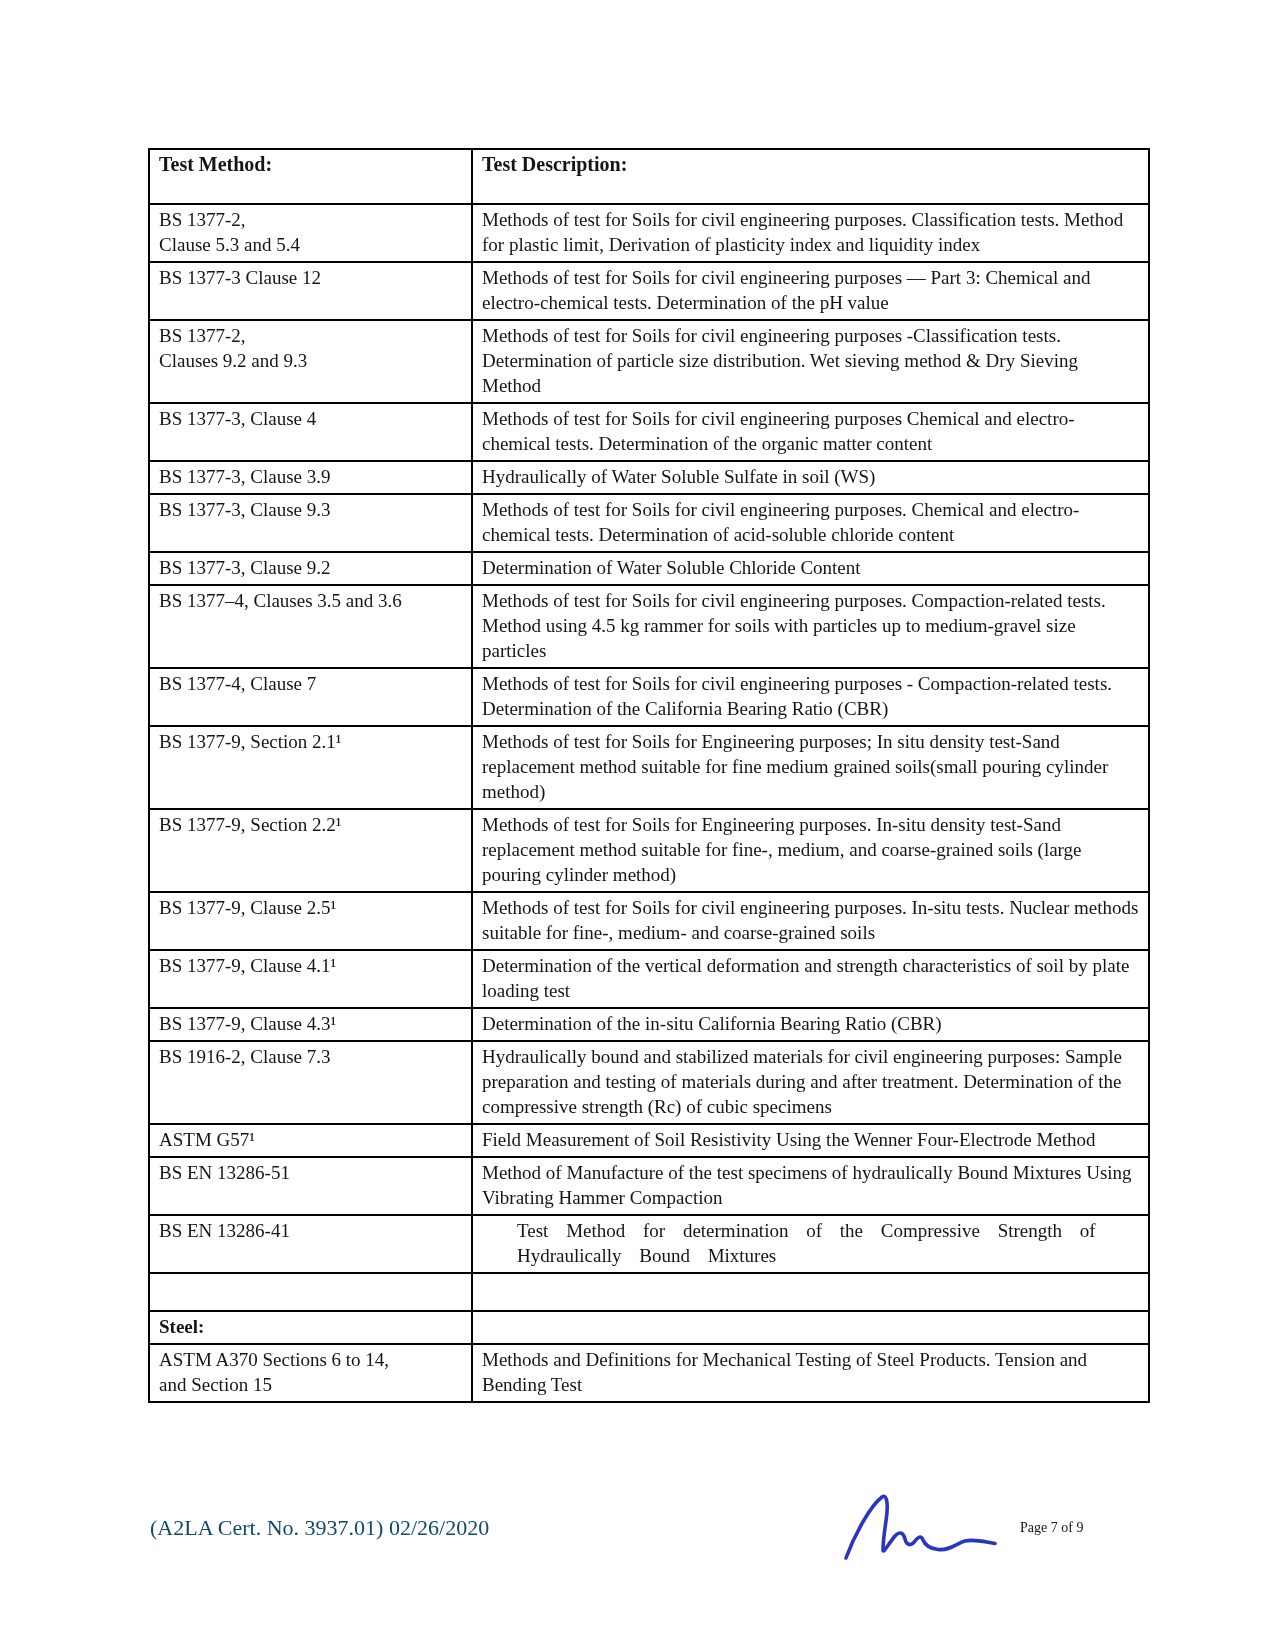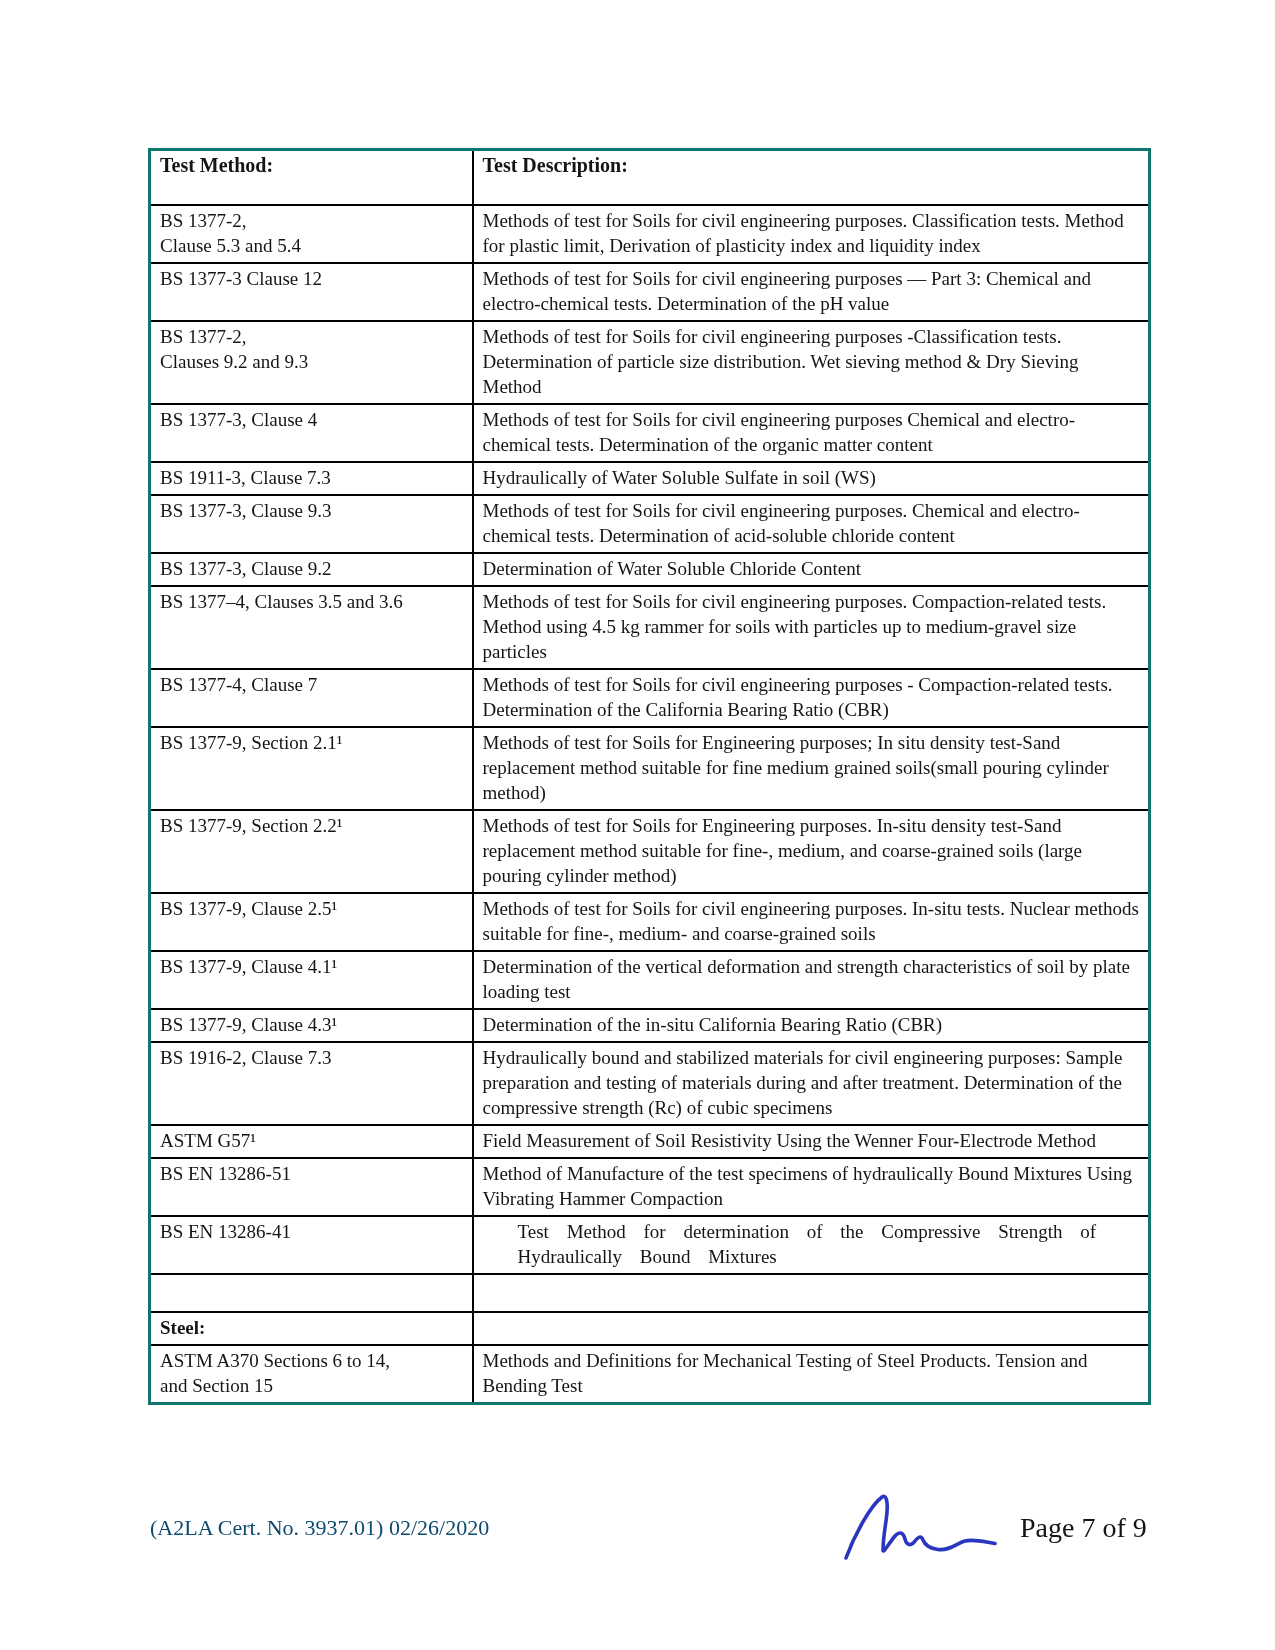--- a/index.html
+++ b/index.html
@@ -10,21 +10,21 @@
     position:relative;
     overflow:hidden;
   }
   .page { position:absolute; inset:0; background:#ffffff; }
 
   table.tm-table {
     position:absolute; left:148px; top:148px;
     width:1000px;
     border-collapse:collapse;
     table-layout:fixed;
-    border:3px solid #0f766e;
+    border:1px solid #0f766e;
   }
   col.c-method { width:323px; }
   col.c-desc   { width:677px; }
 
   th, td {
     border:2px solid #000;
     vertical-align:top;
     padding:2px 9px 4px 9px;
     font-size:19px;
     line-height:25px;
@@ -45,21 +45,21 @@
   }
   .section-header .u { }
   td.justify { white-space:pre-line; word-spacing:13px;padding-left:44px; }
 
   .footer-left {
     position:absolute; left:150px; top:1514px;
     font-size:22px; line-height:28px; color:#0c4a6e;
   }
   .footer-right {
     position:absolute; left:1020px; top:1514px;
-    font-size:28px; line-height:28px; color:#151515;
+    font-size:14px; line-height:28px; color:#151515;
   }
   .signature {
     position:absolute; left:838px; top:1490px;
     width:165px; height:78px;
   }
 </style>
 </head>
 <body>
 
 <div class="page">
@@ -88,21 +88,21 @@
         <tr>
           <td class="method-cell">BS 1377-2,
 Clauses 9.2 and 9.3</td>
           <td class="desc-cell">Methods of test for Soils for civil engineering purposes -Classification tests. Determination of particle size distribution. Wet sieving method &amp; Dry Sieving Method</td>
         </tr>
         <tr>
           <td class="method-cell">BS 1377-3, Clause 4</td>
           <td class="desc-cell">Methods of test for Soils for civil engineering purposes Chemical and electro-chemical tests. Determination of the organic matter content</td>
         </tr>
         <tr>
-          <td class="method-cell">BS 1911-3, Clause 7.3</td>
+          <td class="method-cell">BS 1377-3, Clause 3.9</td>
           <td class="desc-cell">Hydraulically of Water Soluble Sulfate in soil (WS)</td>
         </tr>
         <tr>
           <td class="method-cell">BS 1377-3, Clause 9.3</td>
           <td class="desc-cell">Methods of test for Soils for civil engineering purposes. Chemical and electro-chemical tests. Determination of acid-soluble chloride content</td>
         </tr>
         <tr>
           <td class="method-cell">BS 1377-3, Clause 9.2</td>
           <td class="desc-cell">Determination of Water Soluble Chloride Content</td>
         </tr>

